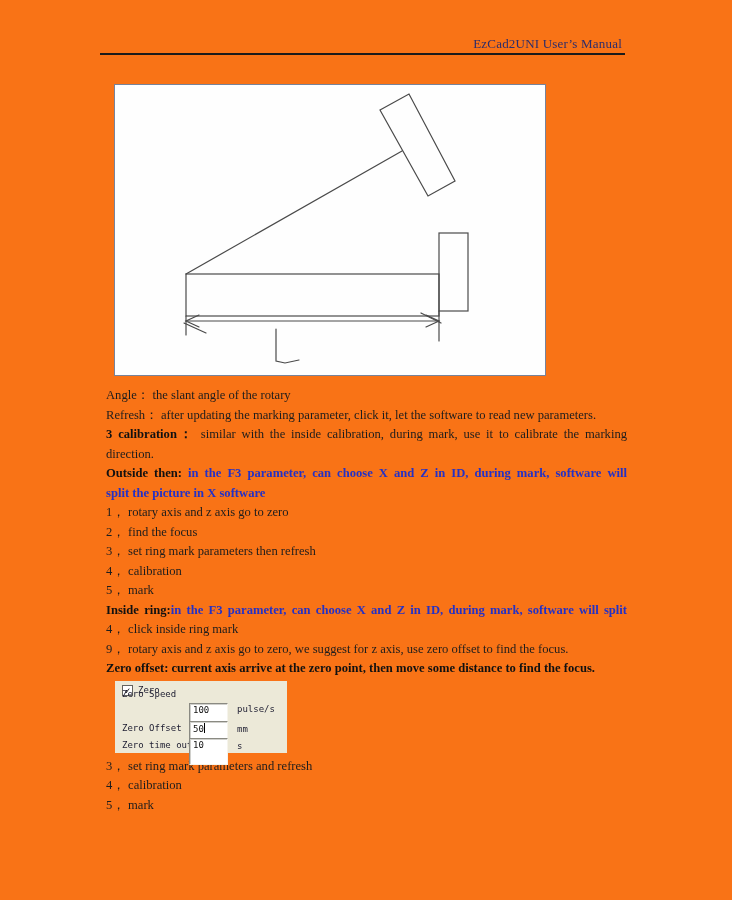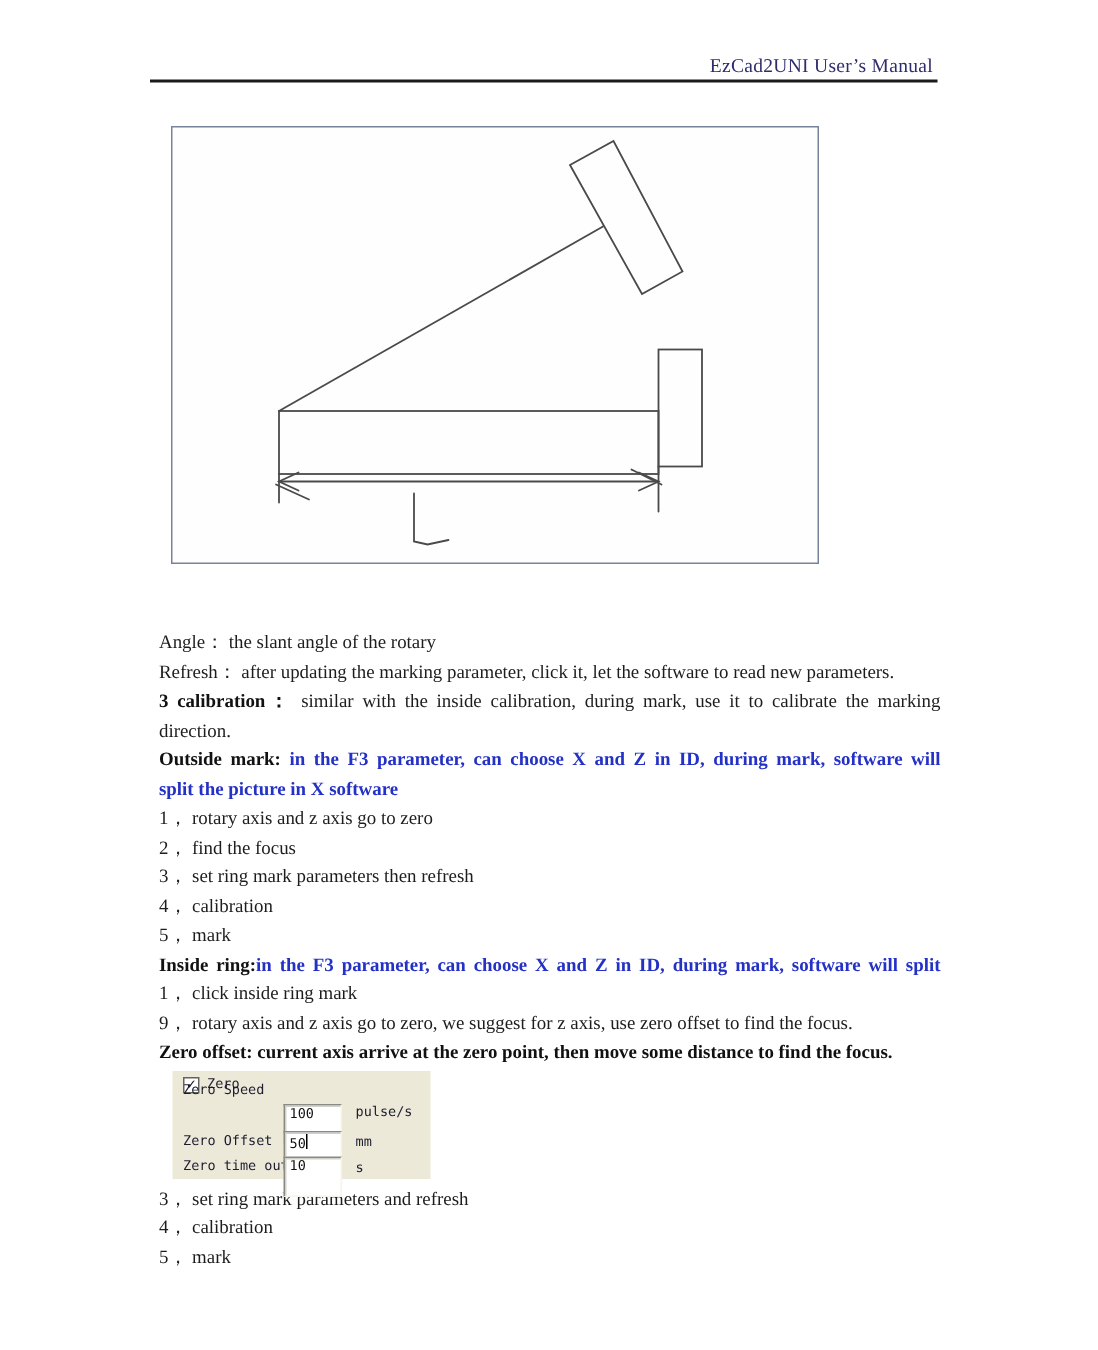--- a/index.html
+++ b/index.html
@@ -1,19 +1,19 @@
 <!DOCTYPE html>
 <html><head>
 <meta charset="utf-8">
 <style>
   * { margin:0; padding:0; box-sizing:border-box; }
   html,body { background:#e9e8e6; }
   .page {
     position:relative; width:732px; height:900px;
-    background:#ffffff; overflow:hidden;
+    background:#f97316; overflow:hidden;
     font-family:"Liberation Serif","DejaVu Serif",serif;
     color:#1d1d1d;
   }
   
   .header-title {
     position:absolute; top:36px; left:100px; width:522px;
     text-align:right; font-size:13px; color:#2d2d6b;
     letter-spacing:0.2px;
   }
   .header-rule {
@@ -23,21 +23,21 @@
   
   .figure {
     position:absolute; top:84px; left:114px;
     width:432px; height:292px; background:#fefefe;
     border:1px solid #77839a;
   }
   .figure svg { display:block; width:100%; height:100%; }
   
   .content {
     position:absolute; top:386px; left:106px; width:521px;
-    font-size:12.6px; line-height:19.5px;margin-top:33px;
+    font-size:12.6px; line-height:19.5px;
   }
   .line { min-height:19.5px; white-space:nowrap; }
   .jline { white-space:normal; text-align:justify; text-align-last:justify; }
   .b { font-weight:bold; color:#111; }
   .blue { font-weight:bold; color:#2431c6; }
   
   .zero-form {
     position:relative; margin:2px 0 4px 9px;
     width:172px; height:72px; background:#ece9d8;
     font-family:"DejaVu Sans Mono","Liberation Mono",monospace;
@@ -98,34 +98,34 @@
   <div class="content">
 
     <div class="line">Angle： the slant angle of the rotary</div>
 
     <div class="line">Refresh： after updating the marking parameter, click it, let the software to read new parameters.</div>
 
     <div class="line jline"><span class="b">3 calibration：</span><span> similar with the inside calibration, during mark, use it to calibrate the marking</span></div>
 
     <div class="line">direction.</div>
 
-    <div class="line jline"><span class="b">Outside mark:</span><span class="blue"> in the F3 parameter, can choose X and Z in ID, during mark, software will</span></div>
+    <div class="line jline"><span class="b">Outside then:</span><span class="blue"> in the F3 parameter, can choose X and Z in ID, during mark, software will</span></div>
 
     <div class="line blue">split the picture in X software</div>
 
     <div class="line">1， rotary axis and z axis go to zero</div>
     <div class="line">2， find the focus</div>
     <div class="line">3， set ring mark parameters then refresh</div>
     <div class="line">4， calibration</div>
     <div class="line">5， mark</div>
 
     <div class="line jline"><span class="b">Inside ring:</span><span class="blue">in the F3 parameter, can choose X and Z in ID, during mark, software will split</span></div>
 
 
-    <div class="line">1， click inside ring mark</div>
+    <div class="line">4， click inside ring mark</div>
     <div class="line">9， rotary axis and z axis go to zero, we suggest for z axis, use zero offset to find the focus.</div>
 
     <div class="line b">Zero offset: current axis arrive at the zero point, then move some distance to find the focus.</div>
 
     <div class="zero-form">
       <div class="checkbox"><span>✓</span></div>
       <div class="zf-abs field-label" style="left:23px; top:4px;">Zero</div>
 
       <div class="zf-abs field-label" style="left:7px; top:8px;">Zero Speed</div>
       <div class="input-box" style="top:22px;"><span>100</span></div>

